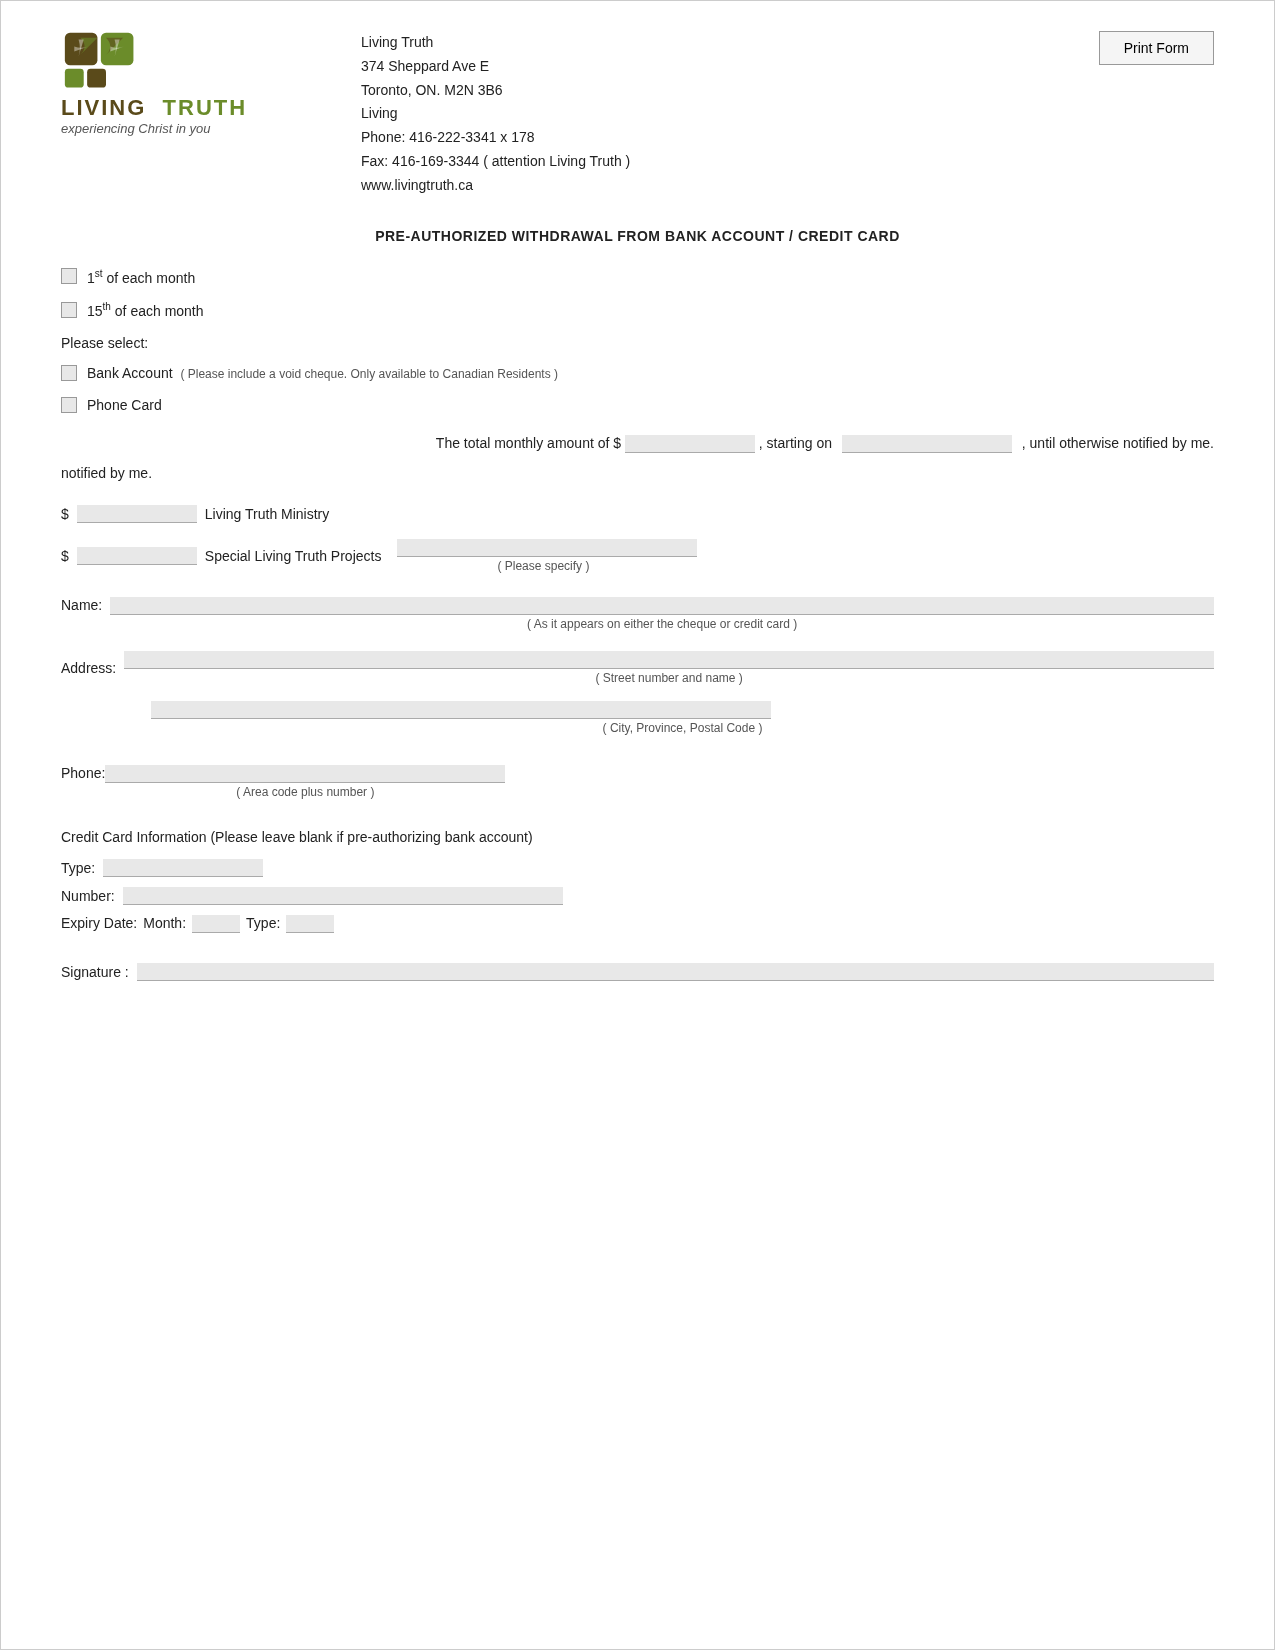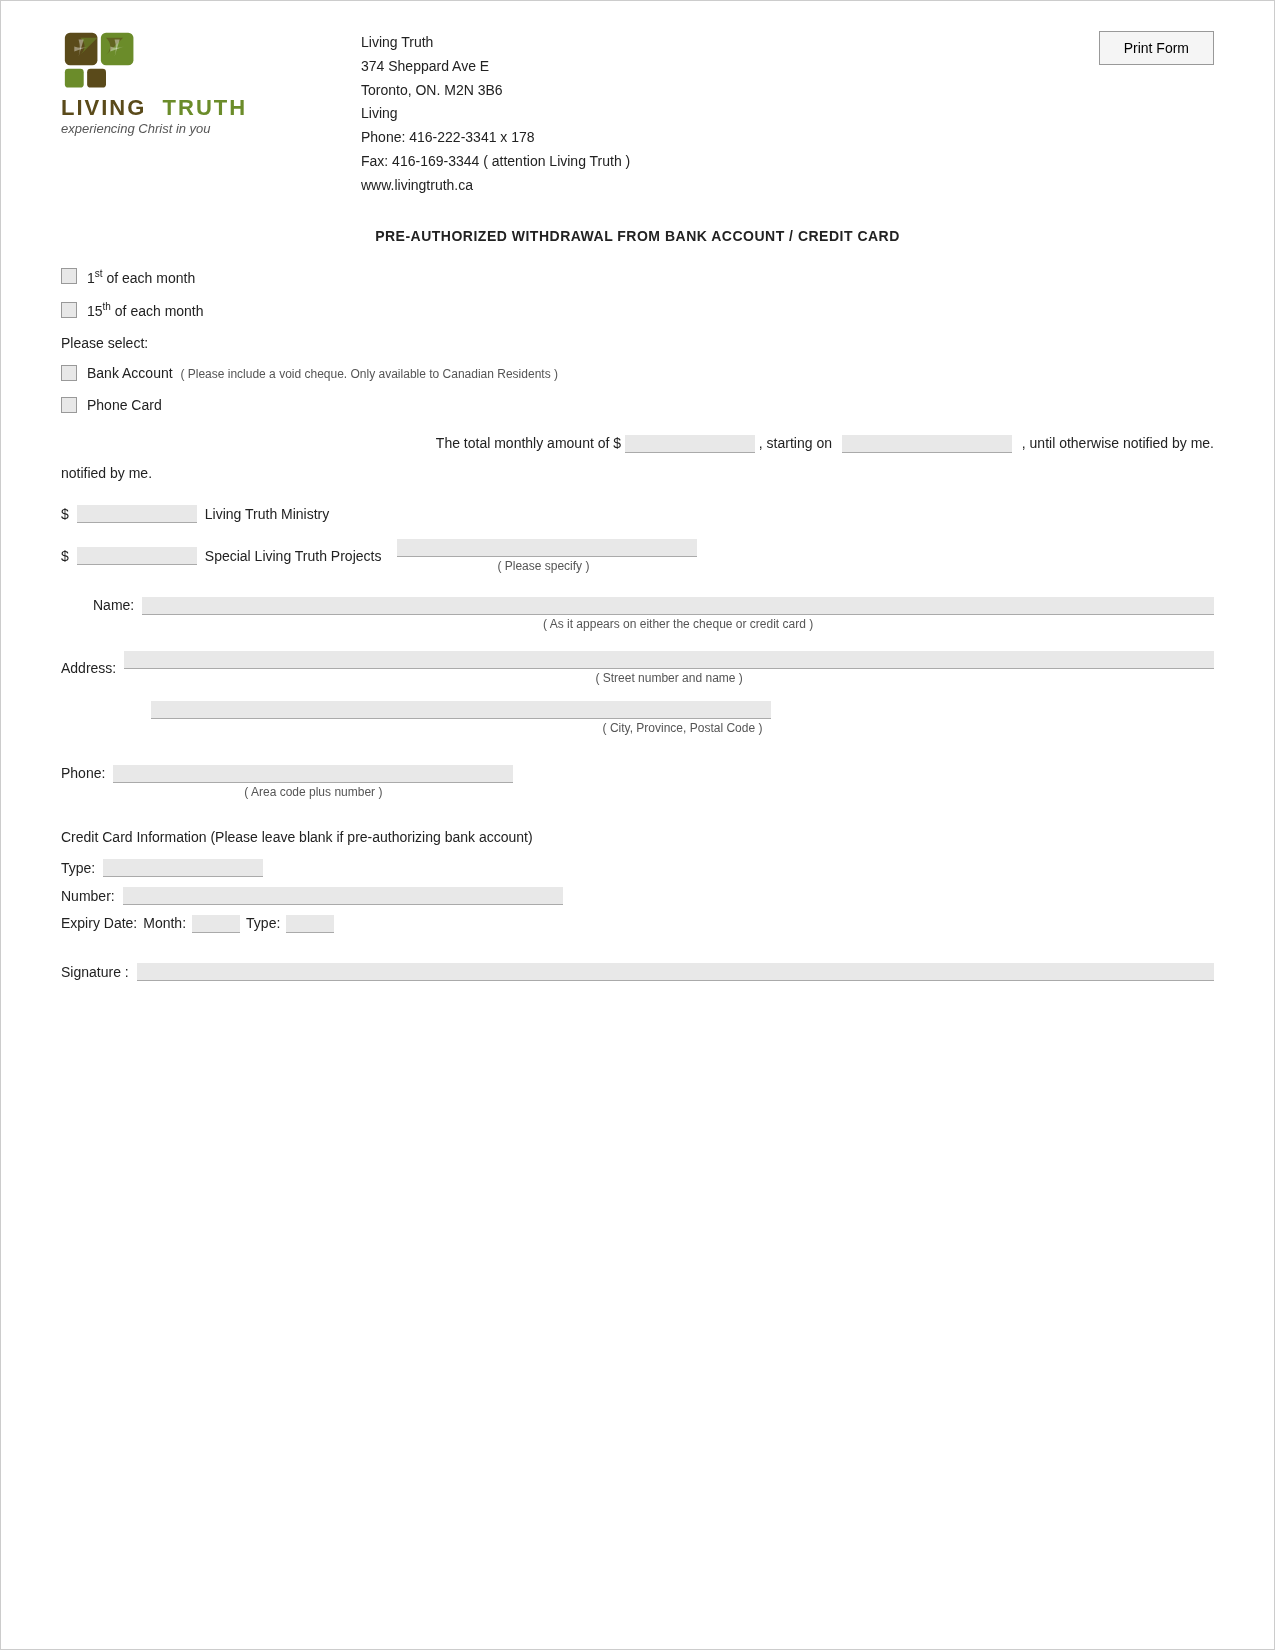--- a/index.html
+++ b/index.html
@@ -154,21 +154,21 @@
       flex-direction: column;
       margin-left: 90px;
       margin-bottom: 8px;
     }
     .phone-section {
       margin-bottom: 30px;
     }
     .phone-row {
       display: flex;
       align-items: flex-start;
-      gap: 8px;
+      gap: 0;
       font-size: 14px;
     }
     .phone-row-inner {
       display: flex;
       flex-direction: column;
     }
     .section-title {
       font-size: 14px;
       font-weight: normal;
       margin-bottom: 14px;
@@ -316,21 +316,21 @@
   <div class="special-row" style="margin-bottom:4px; align-items:center;">
     <span>$</span>
     <span class="field-underline" style="width:120px;"></span>
     <span>Special Living Truth Projects</span>
     <div class="special-row-inner">
       <span class="field-underline" style="width:300px; margin-left:8px;"></span>
       <span class="specify-label">( Please specify )</span>
     </div>
   </div>
 
-  <div style="margin-top:24px; margin-bottom:4px;margin-left:32px;">
+  <div style="margin-top:24px; margin-bottom:4px;">
     <div style="display:flex; align-items:flex-start; gap:8px; font-size:14px;">
       <span>Name:</span>
       <div style="display:flex; flex-direction:column; flex:1;">
         <span class="field-underline" style="width:100%;"></span>
         <span class="hint-label">( As it appears on either the cheque or credit card )</span>
       </div>
     </div>
   </div>
 
   <div class="address-section" style="margin-top:20px;">

